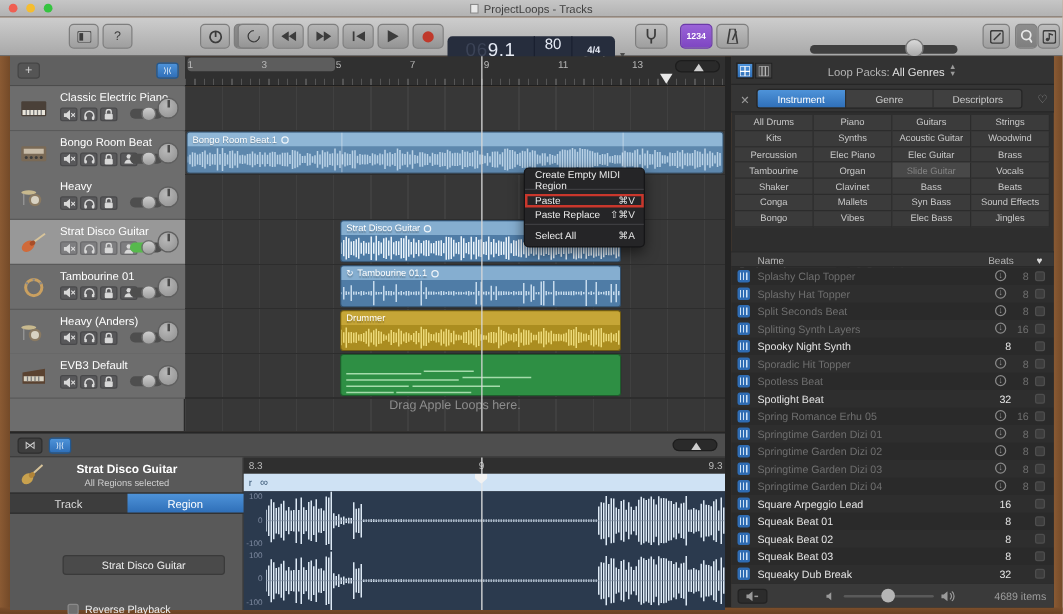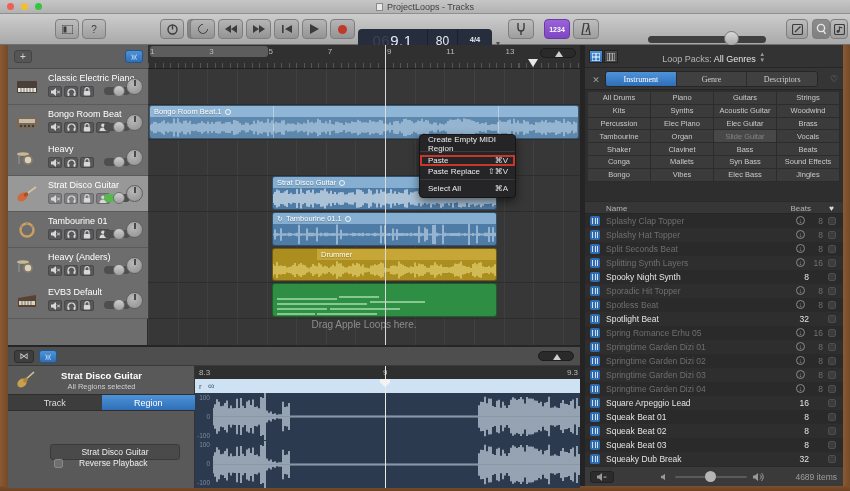--- a/index.html
+++ b/index.html
@@ -18,21 +18,21 @@
   
   .toolbar { position:absolute; left:0; top:14px; width:850px; height:31px; background:linear-gradient(#cdcdcd,#a9a9a9); border-bottom:1px solid #6f6f6f; }
   .tbtn { position:absolute; top:5px; height:20px; background:linear-gradient(#bdbdbd,#9e9e9e); border:1px solid #7e7e7e; border-radius:4px; display:flex; align-items:center; justify-content:center; color:#3c3c3c; font-size:10px; }
   .tbtn.pressed { background:linear-gradient(#8d8d8d,#7f7f7f); color:#e8e8e8; }
   .tbtn svg { display:block; }
   .transport .tbtn { background:linear-gradient(#b5b5b5,#949494); }
   .rec-dot { width:9px; height:9px; background:#c0392b; border-radius:50%; }
   .cycle-ring { width:10px; height:10px; border:1.6px solid #3c3c3c; border-radius:50%; border-top-color:transparent; transform:rotate(45deg); }
   .lcd { position:absolute; left:358px; top:15px; width:134px; height:29px; background:#262d3d; border-radius:4px; display:flex; color:#e6ebf5; }
   .lcd-sec { position:relative; border-right:1px solid #1a2030; display:flex; flex-direction:column; align-items:center; justify-content:center; }
-  .lcd-pos { width:70px; } .lcd-tempo { width:30px; } .lcd-key { width:34px; border-right:none; }
+  .lcd-pos { width:70px; } .lcd-tempo { width:30px;justify-content:space-between; } .lcd-key { width:34px; border-right:none; }
   .lcd-big { font-size:15px; line-height:15px; letter-spacing:.5px; }
   .lcd-dim { color:#3b4356; }
   .lcd-lbls { display:flex; gap:10px; font-size:4.5px; color:#5b6478; margin-top:1px; }
   .lcd-mid { font-size:12px; line-height:12px; }
   .lcd-sm { font-size:7.5px; line-height:8px; font-weight:bold; }
   .lcd-chev { position:absolute; left:496px; top:25px; font-size:8px; color:#4c4c4c; }
   .countin { background:linear-gradient(#9a63d8,#7e46c2); color:#fff; font-size:7px; font-weight:bold; border-color:#6b3aa8; }
   .mslider-track { position:absolute; left:648px; top:22px; width:118px; height:7px; background:#3f3f3f; border-radius:4px; }
   .mslider-knob { position:absolute; left:724px; top:17px; width:15px; height:15px; background:linear-gradient(#d9d9d9,#a8a8a8); border:1px solid #777; border-radius:50%; }
 
@@ -73,21 +73,21 @@
 
   
   #arrange { position:absolute; left:148px; top:69px; width:432px; height:276px; background:#373737;
     background-image:repeating-linear-gradient(180deg,transparent 0 34.7px,#2d2d2d 34.7px 35.7px),
                      repeating-linear-gradient(90deg,#404040 0 1px,transparent 1px 29.64px); overflow:hidden;padding-left:48px; }
   .region { position:absolute; border-radius:3px; overflow:hidden; border:1px solid rgba(0,0,0,.35); }
   .rhead { position:absolute; left:0; top:0; right:0; height:11px; display:flex; align-items:center; gap:3px; padding-left:4px; font-size:7.5px; color:#fff; white-space:nowrap; text-shadow:0 1px 1px rgba(0,0,0,.3); }
   .rbody { position:absolute; left:0; top:11px; right:0; bottom:0; }
   .reg-blue .rhead { background:#85aed0; } .reg-blue { background:#4f7ca6; }
   .reg-bongo .rhead { background:#8fb6d6; } .reg-bongo { background:#5d87ad; }
-  .reg-yel .rhead { background:#c6a637;margin-left:44px; } .reg-yel { background:#ab8d20; }
+  .reg-yel .rhead { background:#c6a637; } .reg-yel { background:#ab8d20; }
   .reg-grn .rhead { background:#4ba457; } .reg-grn { background:#2e8f44; }
   .loop-notch { position:absolute; top:0; bottom:0; width:1px; background:rgba(255,255,255,.35); }
   .ft-ico { width:6px; height:6px; border:1px solid rgba(255,255,255,.85); border-radius:50%; flex:none; }
   .loop-pre { font-size:7px; }
   .drag-hint { position:absolute; left:0; width:432px; top:250px; text-align:center; font-size:10px; color:#8d8d8d; }
   .playhead { position:absolute; left:385px; top:45px; width:1px; height:300px; background:#d9d9d9; z-index:30; }
 
   
   #ctx-menu { position:absolute; left:419px; top:134px; width:97px; background:#252527; border:1px solid #151517; border-radius:4px; padding:3px 0; z-index:50; box-shadow:0 4px 10px rgba(0,0,0,.5); }
   .mi { position:relative; height:11px; display:flex; align-items:center; justify-content:space-between; padding:0 7px 0 8px; font-size:8px; color:#ececec; }
@@ -100,21 +100,21 @@
   .ed-header { position:absolute; left:0; top:0; width:572px; height:19px; background:#4e4e4e; border-bottom:1px solid #3a3a3a; }
   .ed-btn { position:absolute; top:3px; width:20px; height:13px; background:#3e3e3e; border:1px solid #2e2e2e; border-radius:3px; color:#cfcfcf; font-size:9px; line-height:11px; text-align:center; }
   .ed-left { position:absolute; left:0; top:19px; width:187px; height:122px; background:#595959; border-right:1px solid #333; }
   .ed-title { position:absolute; left:0; top:4px; width:187px; text-align:center; font-size:9.5px; font-weight:bold; color:#fff; }
   .ed-sub { position:absolute; left:0; top:16px; width:187px; text-align:center; font-size:7.5px; color:#cfcfcf; }
   .ed-guitar { position:absolute; left:8px; top:5px; }
   .ed-tabs { position:absolute; left:0; top:28px; width:187px; height:17px; display:flex; background:#3d3d3d; border-top:1px solid #2e2e2e; border-bottom:1px solid #2e2e2e; }
   .ed-tab { flex:1; display:flex; align-items:center; justify-content:center; font-size:9px; color:#ddd;text-align:center; }
   .ed-tab.active { background:linear-gradient(#4e93d9,#2f6fb8); color:#fff; }
   .ed-regbtn { position:absolute; left:42px; top:78px; width:130px; height:16px; background:#4a4a4a; border:1px solid #3a3a3a; border-radius:3px; color:#eee; font-size:8.5px; text-align:center; line-height:15px; }
-  .ed-check { position:absolute; left:46px; top:92px; display:flex; align-items:center; gap:16px; font-size:8.5px; color:#eee; }
+  .ed-check { position:absolute; left:46px; top:116px; display:flex; align-items:center; gap:5px; font-size:8.5px; color:#eee; }
   .ed-box { width:9px; height:9px; background:#6f6f6f; border:1px solid #8a8a8a; border-radius:2px; }
   .ed-ruler { position:absolute; left:187px; top:19px; width:385px; height:13px; background:#2f2f2f; color:#b8b8b8; font-size:8px;text-decoration:underline; }
   .ed-strip { position:absolute; left:187px; top:32px; width:385px; height:14px; background:#cfe2f4; color:#3c5a78; font-size:8px; line-height:14px; }
   .ed-wave { position:absolute; left:187px; top:46px; width:385px; height:95px; background:#2b3a4e; overflow:hidden; }
   .ed-ch { position:absolute; left:18px; width:367px; height:47px; }
   .ed-zero { position:absolute; left:18px; width:367px; height:1px; background:#7e8ca1; opacity:.55; }
   .ed-scale { position:absolute; left:0; width:17px; height:47px; display:flex; flex-direction:column; justify-content:space-between; align-items:flex-end; padding:1px 2px; font-size:6.5px; color:#7e8aa0; }
   .ed-ph { position:absolute; left:377px; top:19px; width:1px; height:122px; background:#e8e8e8; z-index:5; }
   .ed-ph-marker { position:absolute; left:372px; top:32px; width:10px; height:8px; background:#f2f2f2; clip-path:polygon(0 0,100% 0,100% 45%,50% 100%,0 45%); z-index:6; }
   #editor-zoom { right:6px; top:4px; }
@@ -124,21 +124,21 @@
   #loop-browser { position:absolute; left:585px; top:45px; width:258px; height:441px; background:#2e2e2e; }
   .lb-header { position:absolute; left:0; top:0; width:258px; height:23px; background:#333; border-bottom:1px solid #262626; }
   .view-btn { position:absolute; top:5px; width:14px; height:13px; border:1px solid #222; display:flex; align-items:center; justify-content:center; font-size:8px; color:#ddd; background:#474747; }
   .view-btn.active { background:linear-gradient(#4e93d9,#2f6fb8); }
   .lb-packs { position:absolute; left:0; top:6px; width:258px; text-align:center; font-size:9px; color:#b5b5b5; }
   .lb-packs b { color:#e3e3e3; font-weight:normal; }
   .stepper { display:inline-block; width:7px; margin-left:3px; color:#9a9a9a; font-size:6px; letter-spacing:0; }
   .lb-tabs { position:absolute; left:0; top:23px; width:258px; height:22px; background:#353535; border-bottom:1px solid #262626; }
   .x-btn { position:absolute; left:5px; top:6px; width:12px; height:12px; color:#9a9a9a; font-size:9px; line-height:12px; text-align:center; }
   .tabset { position:absolute; left:20px; top:3px; width:213px; height:16px; display:flex; border:1px solid #262626; border-radius:3px; overflow:hidden; }
-  .lb-tab { flex:1; display:flex; align-items:center; justify-content:center; font-size:8px; color:#ccc; background:#404040; border-right:1px solid #2c2c2c;font-family:Liberation Serif, serif; }
+  .lb-tab { flex:1; display:flex; align-items:center; justify-content:center; font-size:8px; color:#ccc; background:#404040; border-right:1px solid #2c2c2c; }
   .lb-tab:last-child { border-right:none; }
   .lb-tab.active { background:linear-gradient(#4e93d9,#2f6fb8); color:#fff; }
   .heart { position:absolute; right:5px; top:6px; font-size:9px; color:#8f8f8f; }
   .kw-grid { position:absolute; left:3px; top:47px; width:252px; height:90px; display:grid; grid-template-columns:repeat(4,1fr); grid-auto-rows:12.8px; }
   .kw { background:#3b3b3b; border-right:1px solid #2c2c2c; border-bottom:1px solid #2c2c2c; color:#c9c9c9; font-size:7.5px; display:flex; align-items:center; justify-content:center; white-space:nowrap; overflow:hidden; }
   .kw.disabled { background:#484848; color:#848484; }
   .scale-row { position:absolute; left:0; top:137px; width:258px; height:19px;margin-top:25px; }
   .scale-lbl { position:absolute; left:6px; top:5px; font-size:8px; color:#b0b0b0; }
   .scale-sel { position:absolute; left:33px; top:3px; width:52px; height:13px; background:#3e3e3e; border:1px solid #2b2b2b; border-radius:3px; color:#ddd; font-size:8px; line-height:12px; padding-left:6px; }
   .scale-sel .stepper { position:absolute; right:3px; top:1px; }

